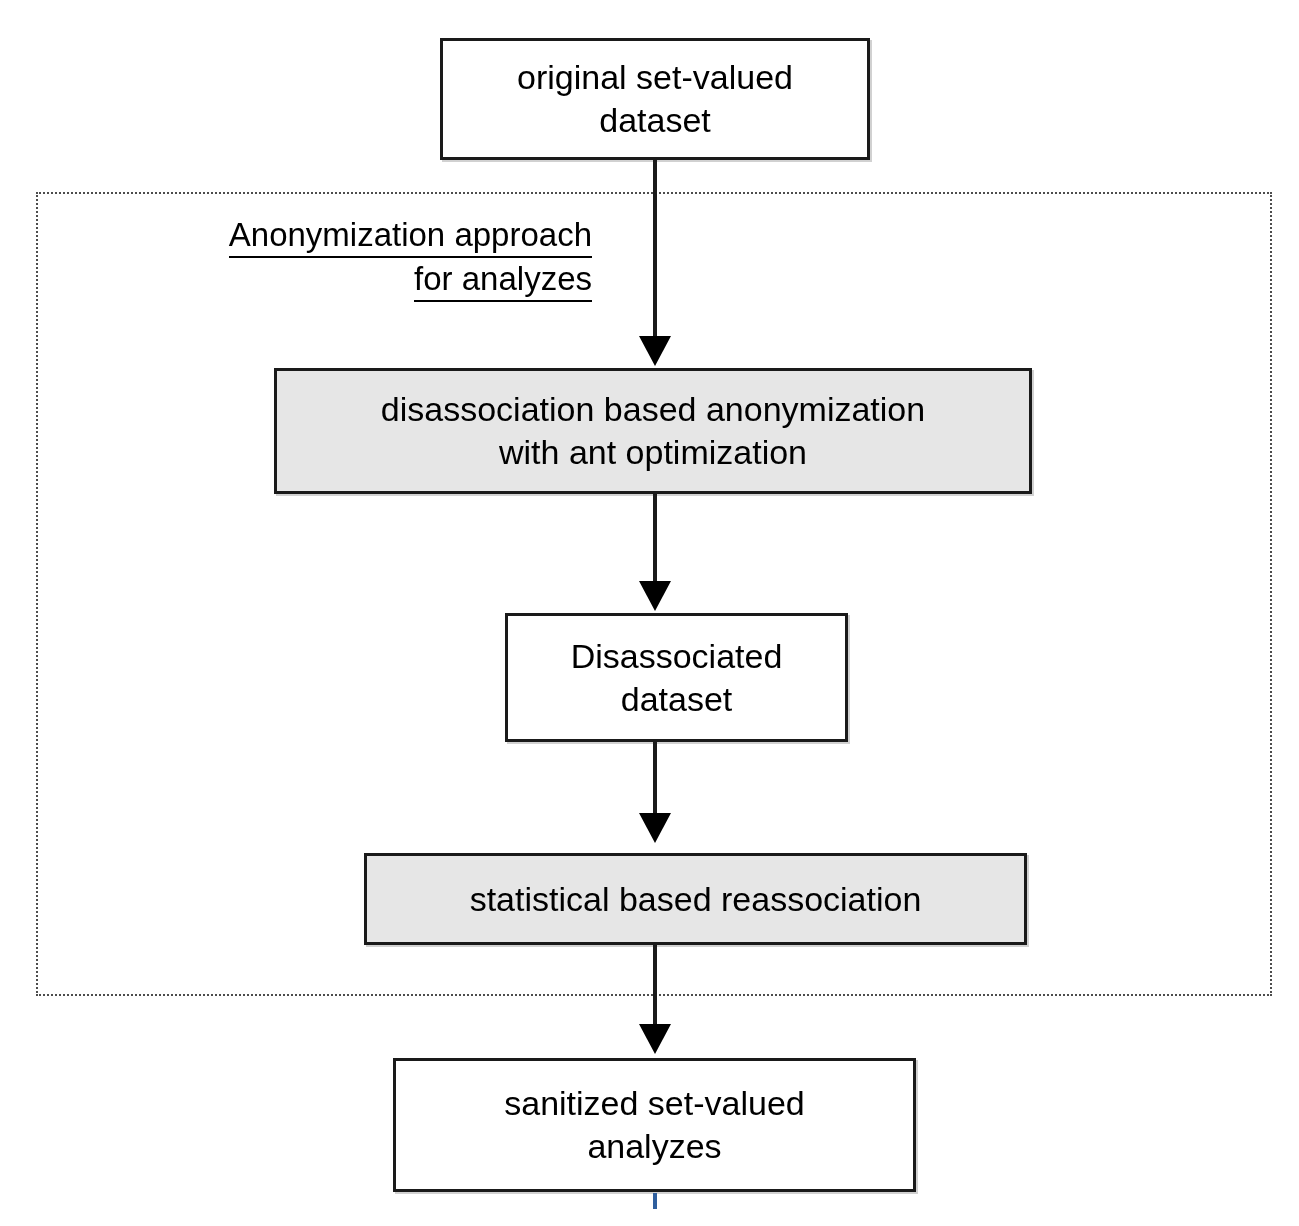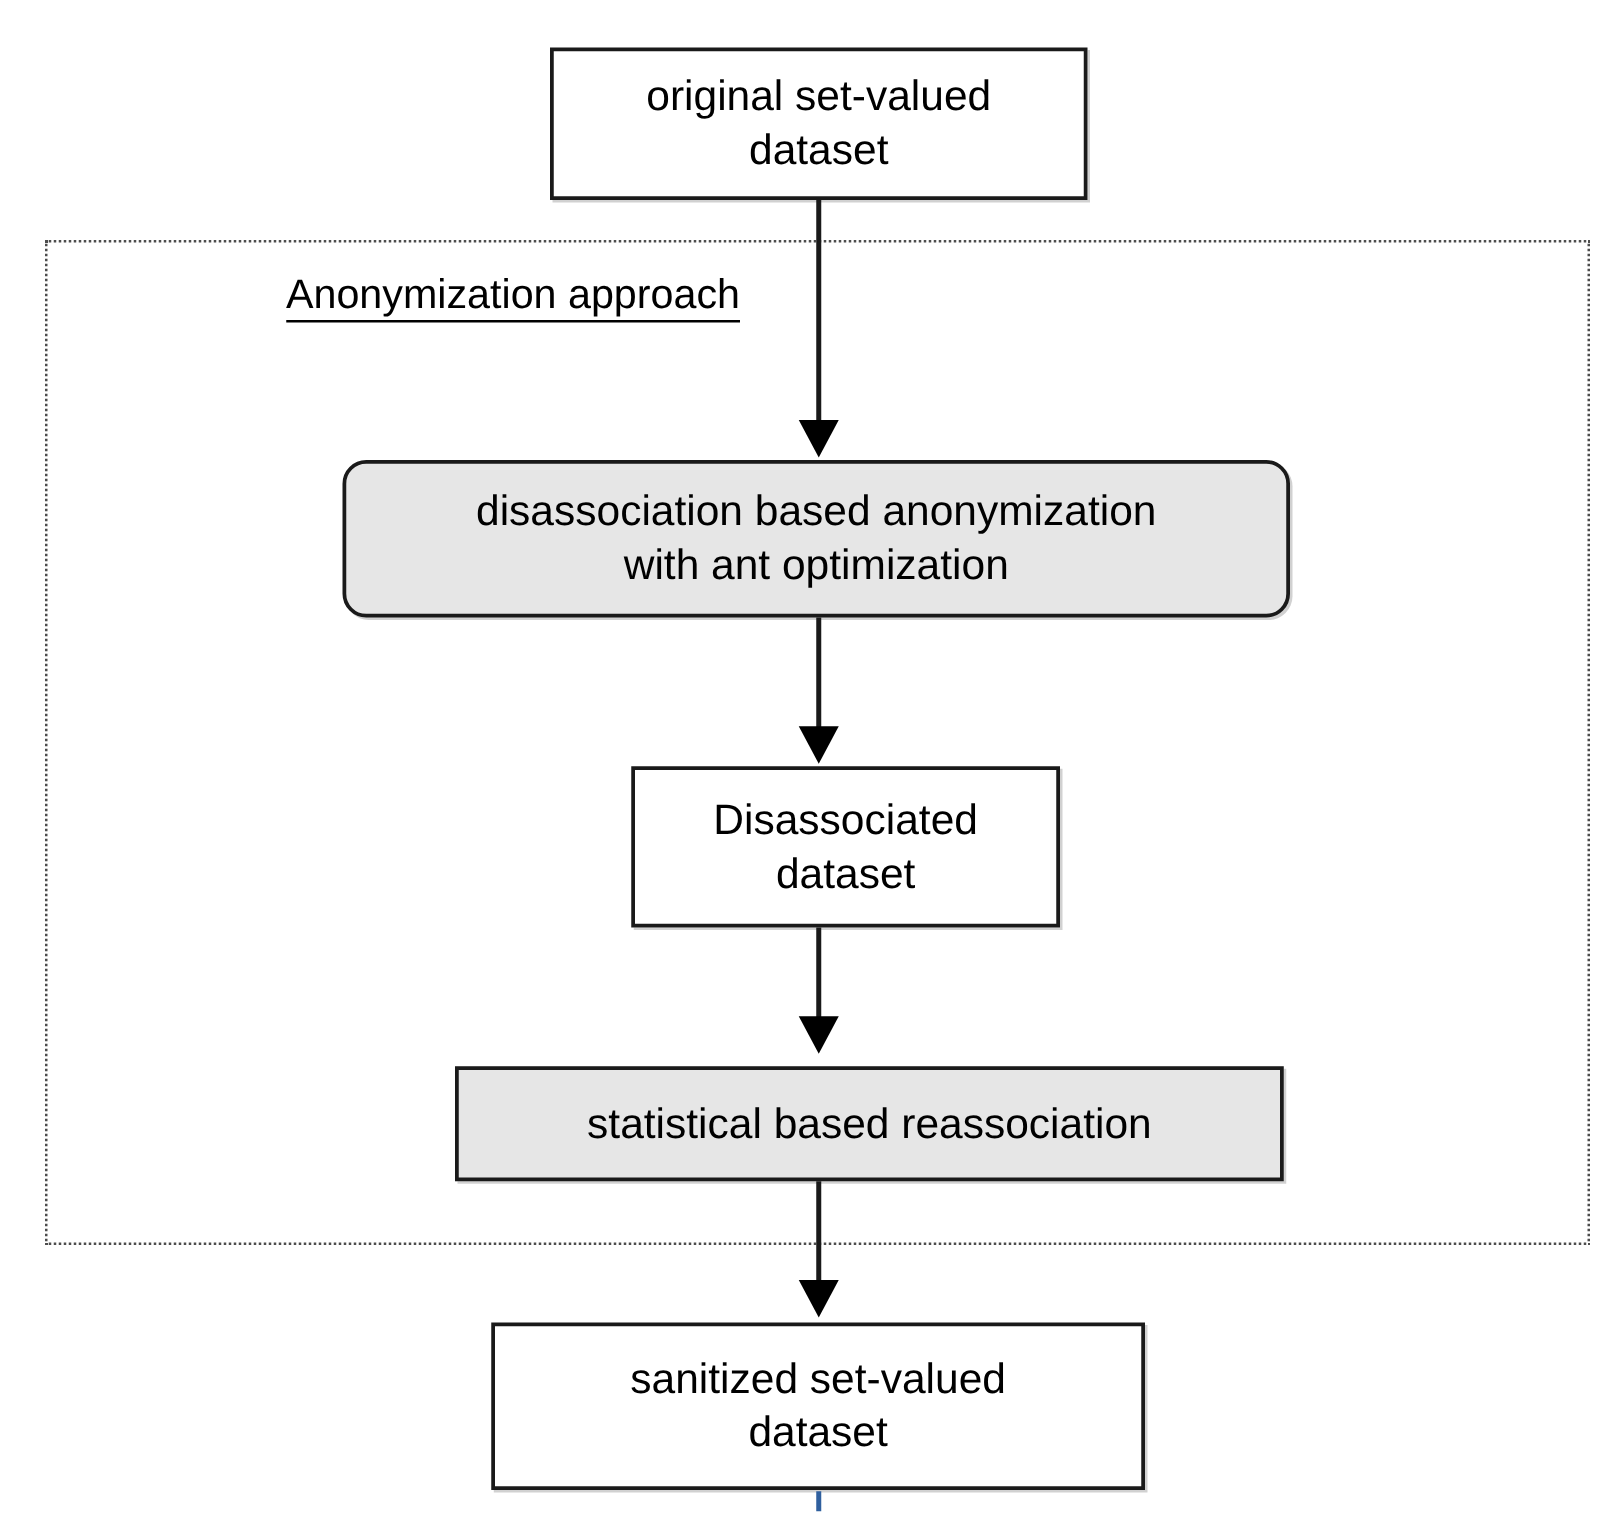--- a/index.html
+++ b/index.html
@@ -85,40 +85,40 @@
 </head>
 <body>
 
 <div id="canvas">
 
   <div class="node plain" style="left: 440px; top: 38px; width: 430px; height: 122px; white-space: pre-line;">original set-valued
 dataset</div>
 
   <div class="group-box" style="left:36px; top:192px; width:1236px; height:804px;"></div>
 
-  <div class="group-label" style="left:72px; top:214px; width:520px;"><span>Anonymization approach</span><br></div>
+  <div class="group-label" style="left:72px; top:214px; width:520px;"><span>Anonymization approach</span><br><span>for analyzes</span></div>
 
   <div class="connector" style="left:653px; top:160px; height:180px;"></div>
   <div class="arrowhead" style="left:639px; top:336px;"></div>
 
-  <div class="node shaded" style="left: 274px; top: 368px; width: 758px; height: 126px; white-space: pre-line; border-radius: 19px;">disassociation based anonymization
+  <div class="node shaded" style="left: 274px; top: 368px; width: 758px; height: 126px; white-space: pre-line;">disassociation based anonymization
 with ant optimization</div>
 
   <div class="connector" style="left:653px; top:494px; height:90px;"></div>
   <div class="arrowhead" style="left:639px; top:581px;"></div>
 
   <div class="node plain" style="left: 505px; top: 613px; width: 343px; height: 129px; white-space: pre-line;">Disassociated
 dataset</div>
 
   <div class="connector" style="left:653px; top:742px; height:74px;"></div>
   <div class="arrowhead" style="left:639px; top:813px;"></div>
 
   <div class="node shaded" style="left: 322px; top: 853px; width: 663px; height: 92px; white-space: pre-line; margin-left: 42px;">statistical based reassociation</div>
 
   <div class="connector" style="left:653px; top:945px; height:82px;"></div>
   <div class="arrowhead" style="left:639px; top:1024px;"></div>
 
   <div class="node plain" style="left: 393px; top: 1058px; width: 523px; height: 134px; white-space: pre-line;">sanitized set-valued
-dataset</div>
+analyzes</div>
 
   <div class="tick-mark" style="left:653px; top:1193px; height:16px;"></div>
 
 </div>
 
 </body></html>

